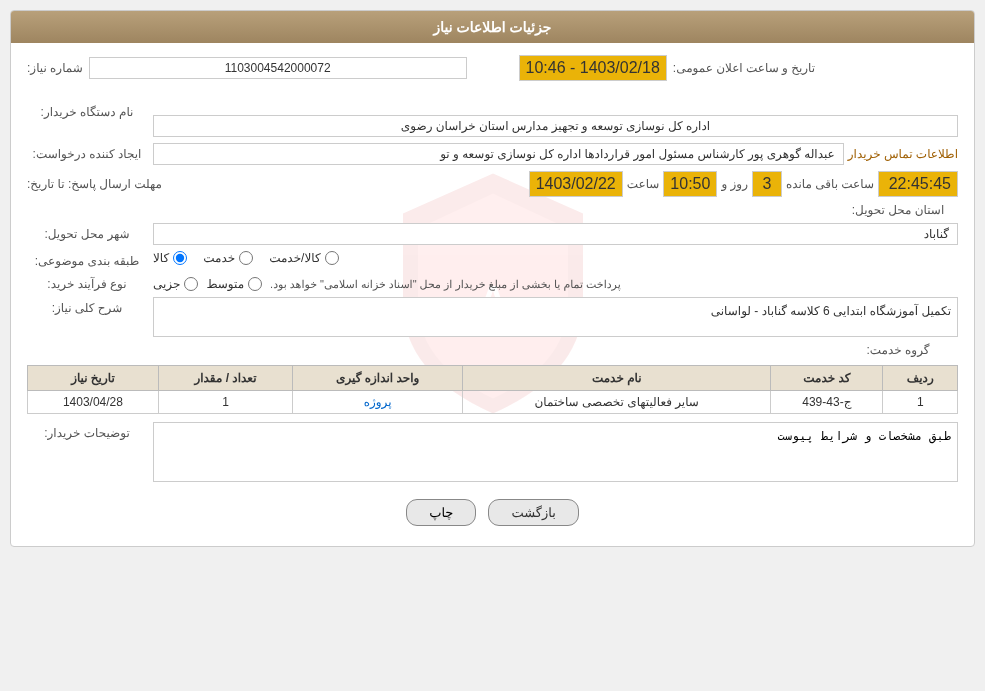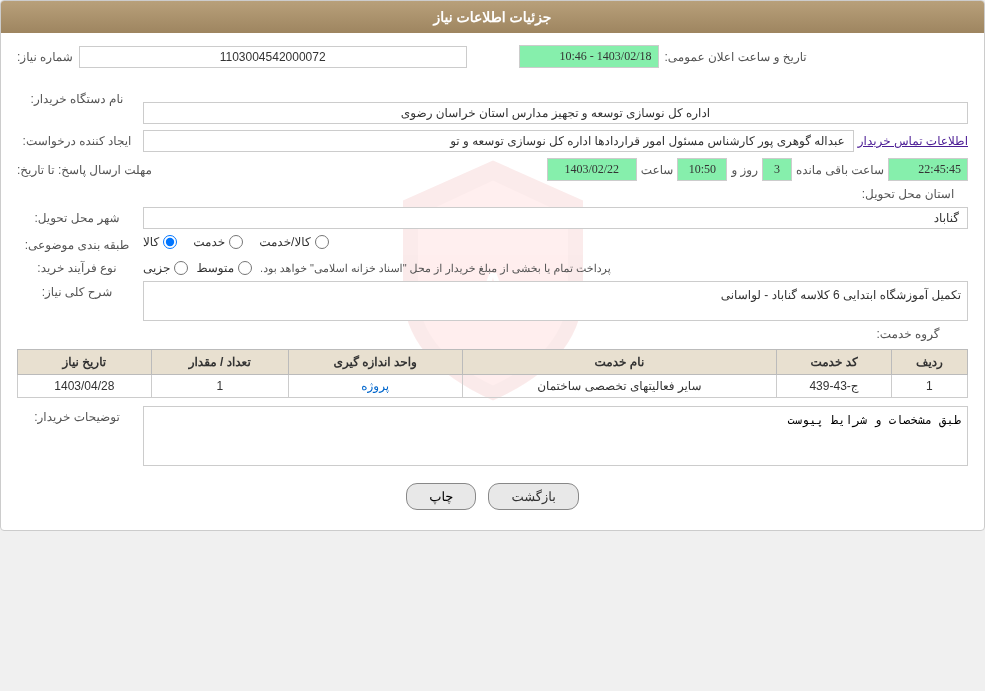--- a/index.html
+++ b/index.html
@@ -7,20 +7,21 @@
       font-family: Tahoma, Arial, sans-serif;
       font-size: 12px;
       background: #f0f0f0;
       direction: rtl;
       color: #333;
     }
     .page-wrapper {
       width: 985px;
       min-height: 691px;
       background: #f0f0f0;
+      padding: 10px;
     }
     .main-panel {
       background: #fff;
       border: 1px solid #ccc;
       border-radius: 4px;
       overflow: hidden;
     }
     .panel-header {
       background: linear-gradient(to bottom, #b8a07a, #9e8560);
       color: #fff;
@@ -50,23 +51,22 @@
     }
     .row-flex {
       display: flex;
       align-items: center;
       gap: 6px;
       margin-bottom: 6px;
     }
     .date-box {
       border: 1px solid #ccc;
       padding: 3px 6px;
-      font-size: 12px;
-      background: #86efac;
-      font-family: Liberation Serif, serif;
+      font-size: 16px;
+      background: #eab308;
     }
     .section-header {
       background: linear-gradient(to bottom, #c0b090, #a89070);
       color: #fff;
       font-weight: bold;
       font-size: 12px;
       padding: 5px 12px;
       margin: 8px 0 6px 0;
     }
     .radio-row {
@@ -197,21 +197,21 @@
 
         <div class="row-flex">
           <div style="flex:1;">
             <div class="value-box" style="text-align:center;margin-top:28px;">اداره کل نوسازی  توسعه و تجهیز مدارس استان خراسان رضوی</div>
           </div>
           <span class="label">نام دستگاه خریدار:</span>
         </div>
 
         <div class="row-flex">
           <div style="flex:1; display:flex; align-items:center; gap:4px;">
-            <span style="color:#4c1d95; font-size:12px; cursor:pointer;text-decoration:underline;">اطلاعات تماس خریدار</span>
+            <span style="color:#a16207; font-size:12px; cursor:pointer;">اطلاعات تماس خریدار</span>
             <div class="value-box" style="text-align:right;">عبداله گوهری پور کارشناس مسئول امور قراردادها  اداره کل نوسازی  توسعه و تو</div>
           </div>
           <span class="label">ایجاد کننده درخواست:</span>
         </div>
 
         <div class="row-flex">
           <div style="flex:1; display:flex; align-items:center; gap:4px; flex-wrap:wrap;">
             <div class="date-box" style="min-width:80px;">22:45:45</div>
             <span class="inline-label">ساعت باقی مانده</span>
             <div class="date-box" style="min-width:30px; text-align:center;">3</div>

